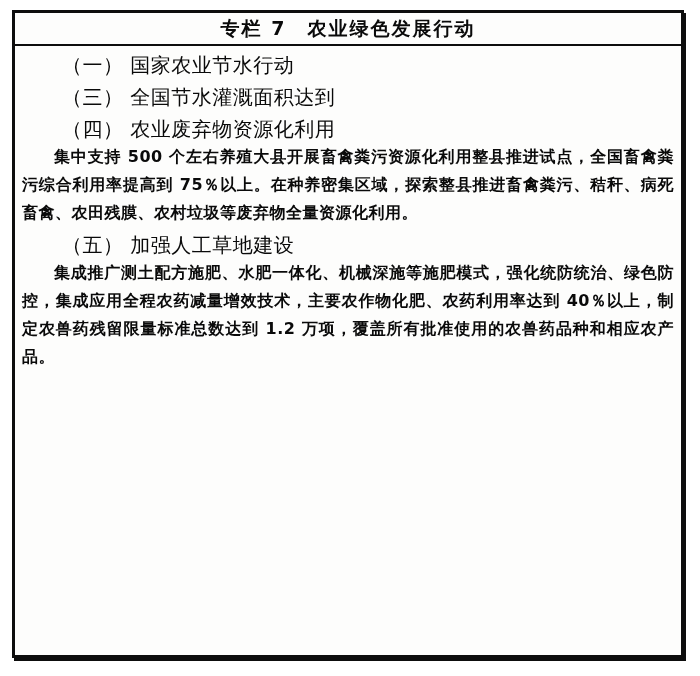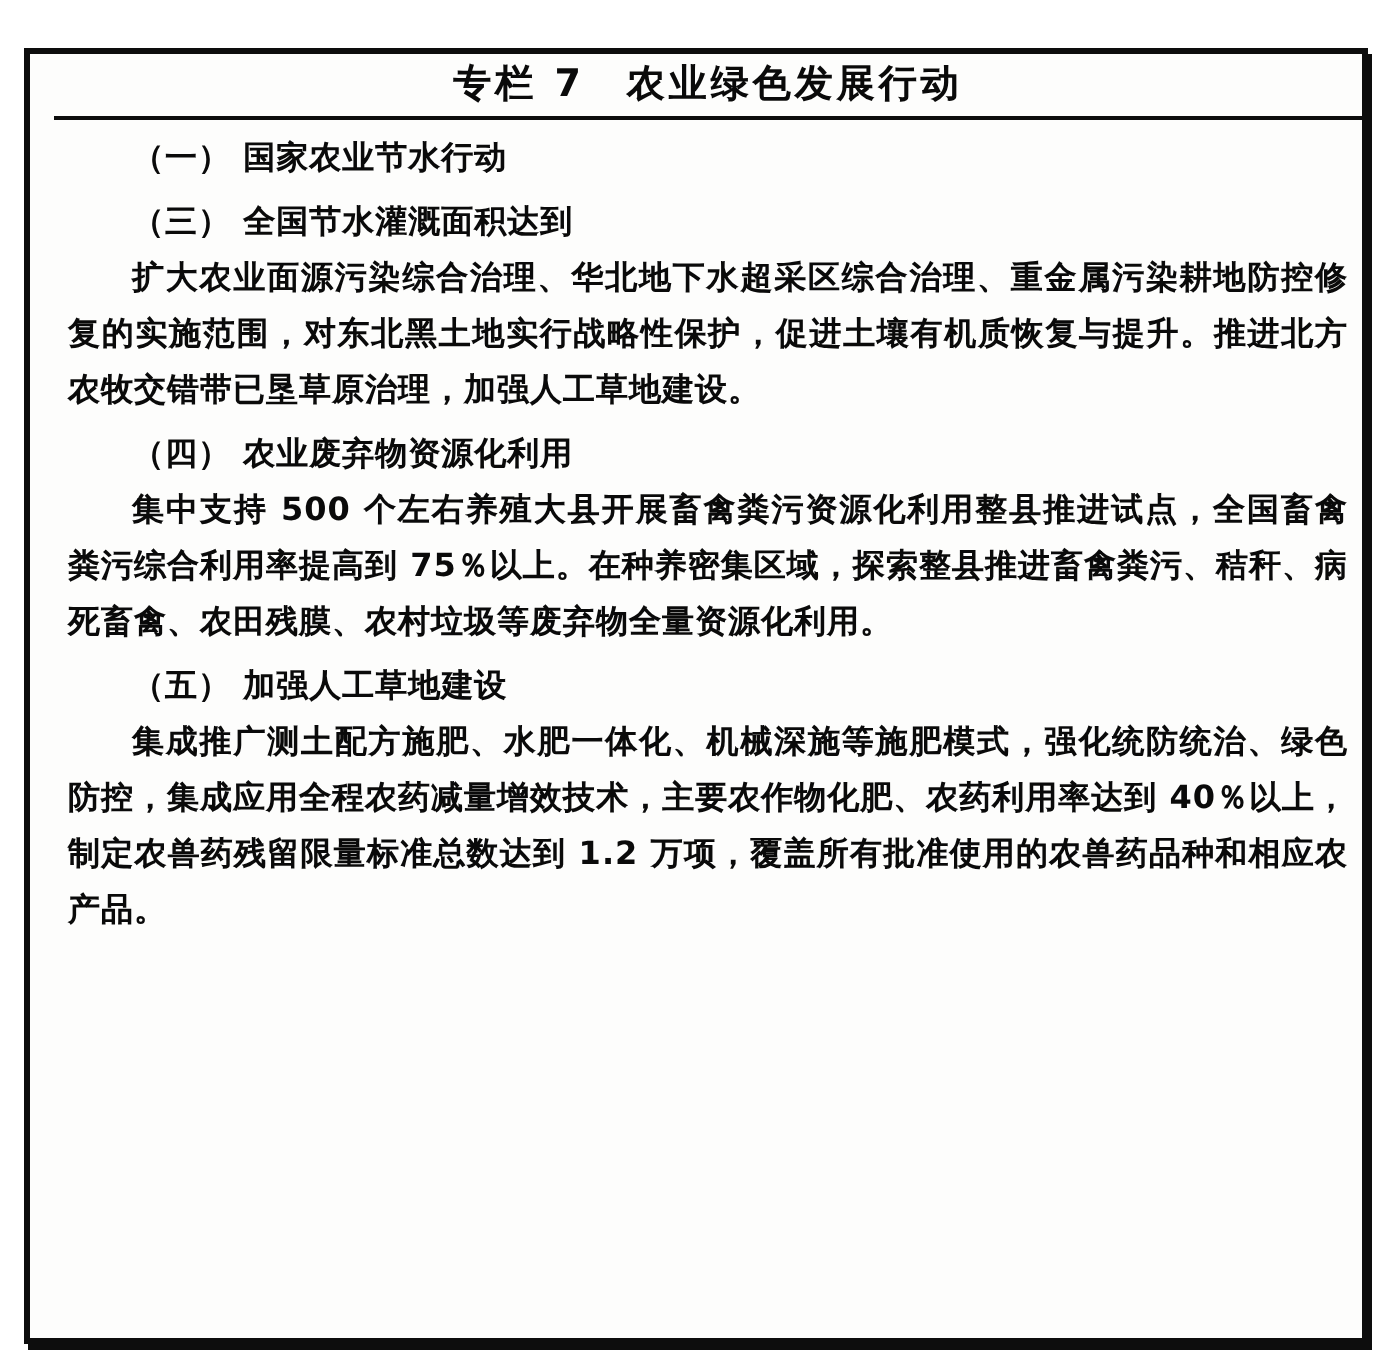--- a/index.html
+++ b/index.html
@@ -11,28 +11,27 @@
     width: 700px;
     height: 676px;
     position: relative;
     font-family: "DejaVu Sans", sans-serif;
     color: #0a0a0a;
     -webkit-font-smoothing: none;
   }
   .panel {
     position: absolute;
     left: 12px;
-    top: 24px;
+    top: 10px;
     width: 672px;
     height: 648px;
     border: 3px solid #0d0d0d;
     background: #fdfdfc;
     box-shadow: 2px 3px 0 0 #0d0d0d;
     box-sizing: border-box;
-    padding-left: 12px;
   }
   .panel-title {
     height: 31px;
     line-height: 31px;
     border-bottom: 2px solid #0d0d0d;
     text-align: center;
     font-size: 19px;
     font-weight: 700;
     letter-spacing: 2px;
     white-space: nowrap;
@@ -43,22 +42,22 @@
     font-size: 16px;
     font-weight: 700;
     line-height: 28px;
     text-align: justify;
     letter-spacing: 0.5px;
   }
   .section { margin-top: 4px; }
   .section:first-child { margin-top: 0; }
   .section-heading {
     margin: 0;
-    font-size: 16px;
-    font-weight: 700;
+    font-size: 20px;
+    font-weight: 400;
     text-indent: 2em;
     line-height: 28px;
   }
   .section-paragraph {
     margin: 0;
     text-indent: 2em;
   }
 </style>
 </head>
 <body>
@@ -68,21 +67,20 @@
 
   <div class="panel-body">
 
     <div class="section">
       <h3 class="section-heading">（一） 国家农业节水行动</h3>
     </div>
 
 
     <div class="section">
       <h3 class="section-heading">（三） 全国节水灌溉面积达到</h3>
-      <p class="section-paragraph">扩大农业面源污染综合治理、华北地下水超采区综合治理、重金属污染耕地防控修复的实施范围，对东北黑土地实行战略性保护，促进土壤有机质恢复与提升。推进北方农牧交错带已垦草原治理，加强人工草地建设。</p>
     </div>
 
     <div class="section">
       <h3 class="section-heading">（四） 农业废弃物资源化利用</h3>
       <p class="section-paragraph">集中支持 500 个左右养殖大县开展畜禽粪污资源化利用整县推进试点，全国畜禽粪污综合利用率提高到 75％以上。在种养密集区域，探索整县推进畜禽粪污、秸秆、病死畜禽、农田残膜、农村垃圾等废弃物全量资源化利用。</p>
     </div>
 
     <div class="section">
       <h3 class="section-heading">（五） 加强人工草地建设</h3>
       <p class="section-paragraph">集成推广测土配方施肥、水肥一体化、机械深施等施肥模式，强化统防统治、绿色防控，集成应用全程农药减量增效技术，主要农作物化肥、农药利用率达到 40％以上，制定农兽药残留限量标准总数达到 1.2 万项，覆盖所有批准使用的农兽药品种和相应农产品。</p>

